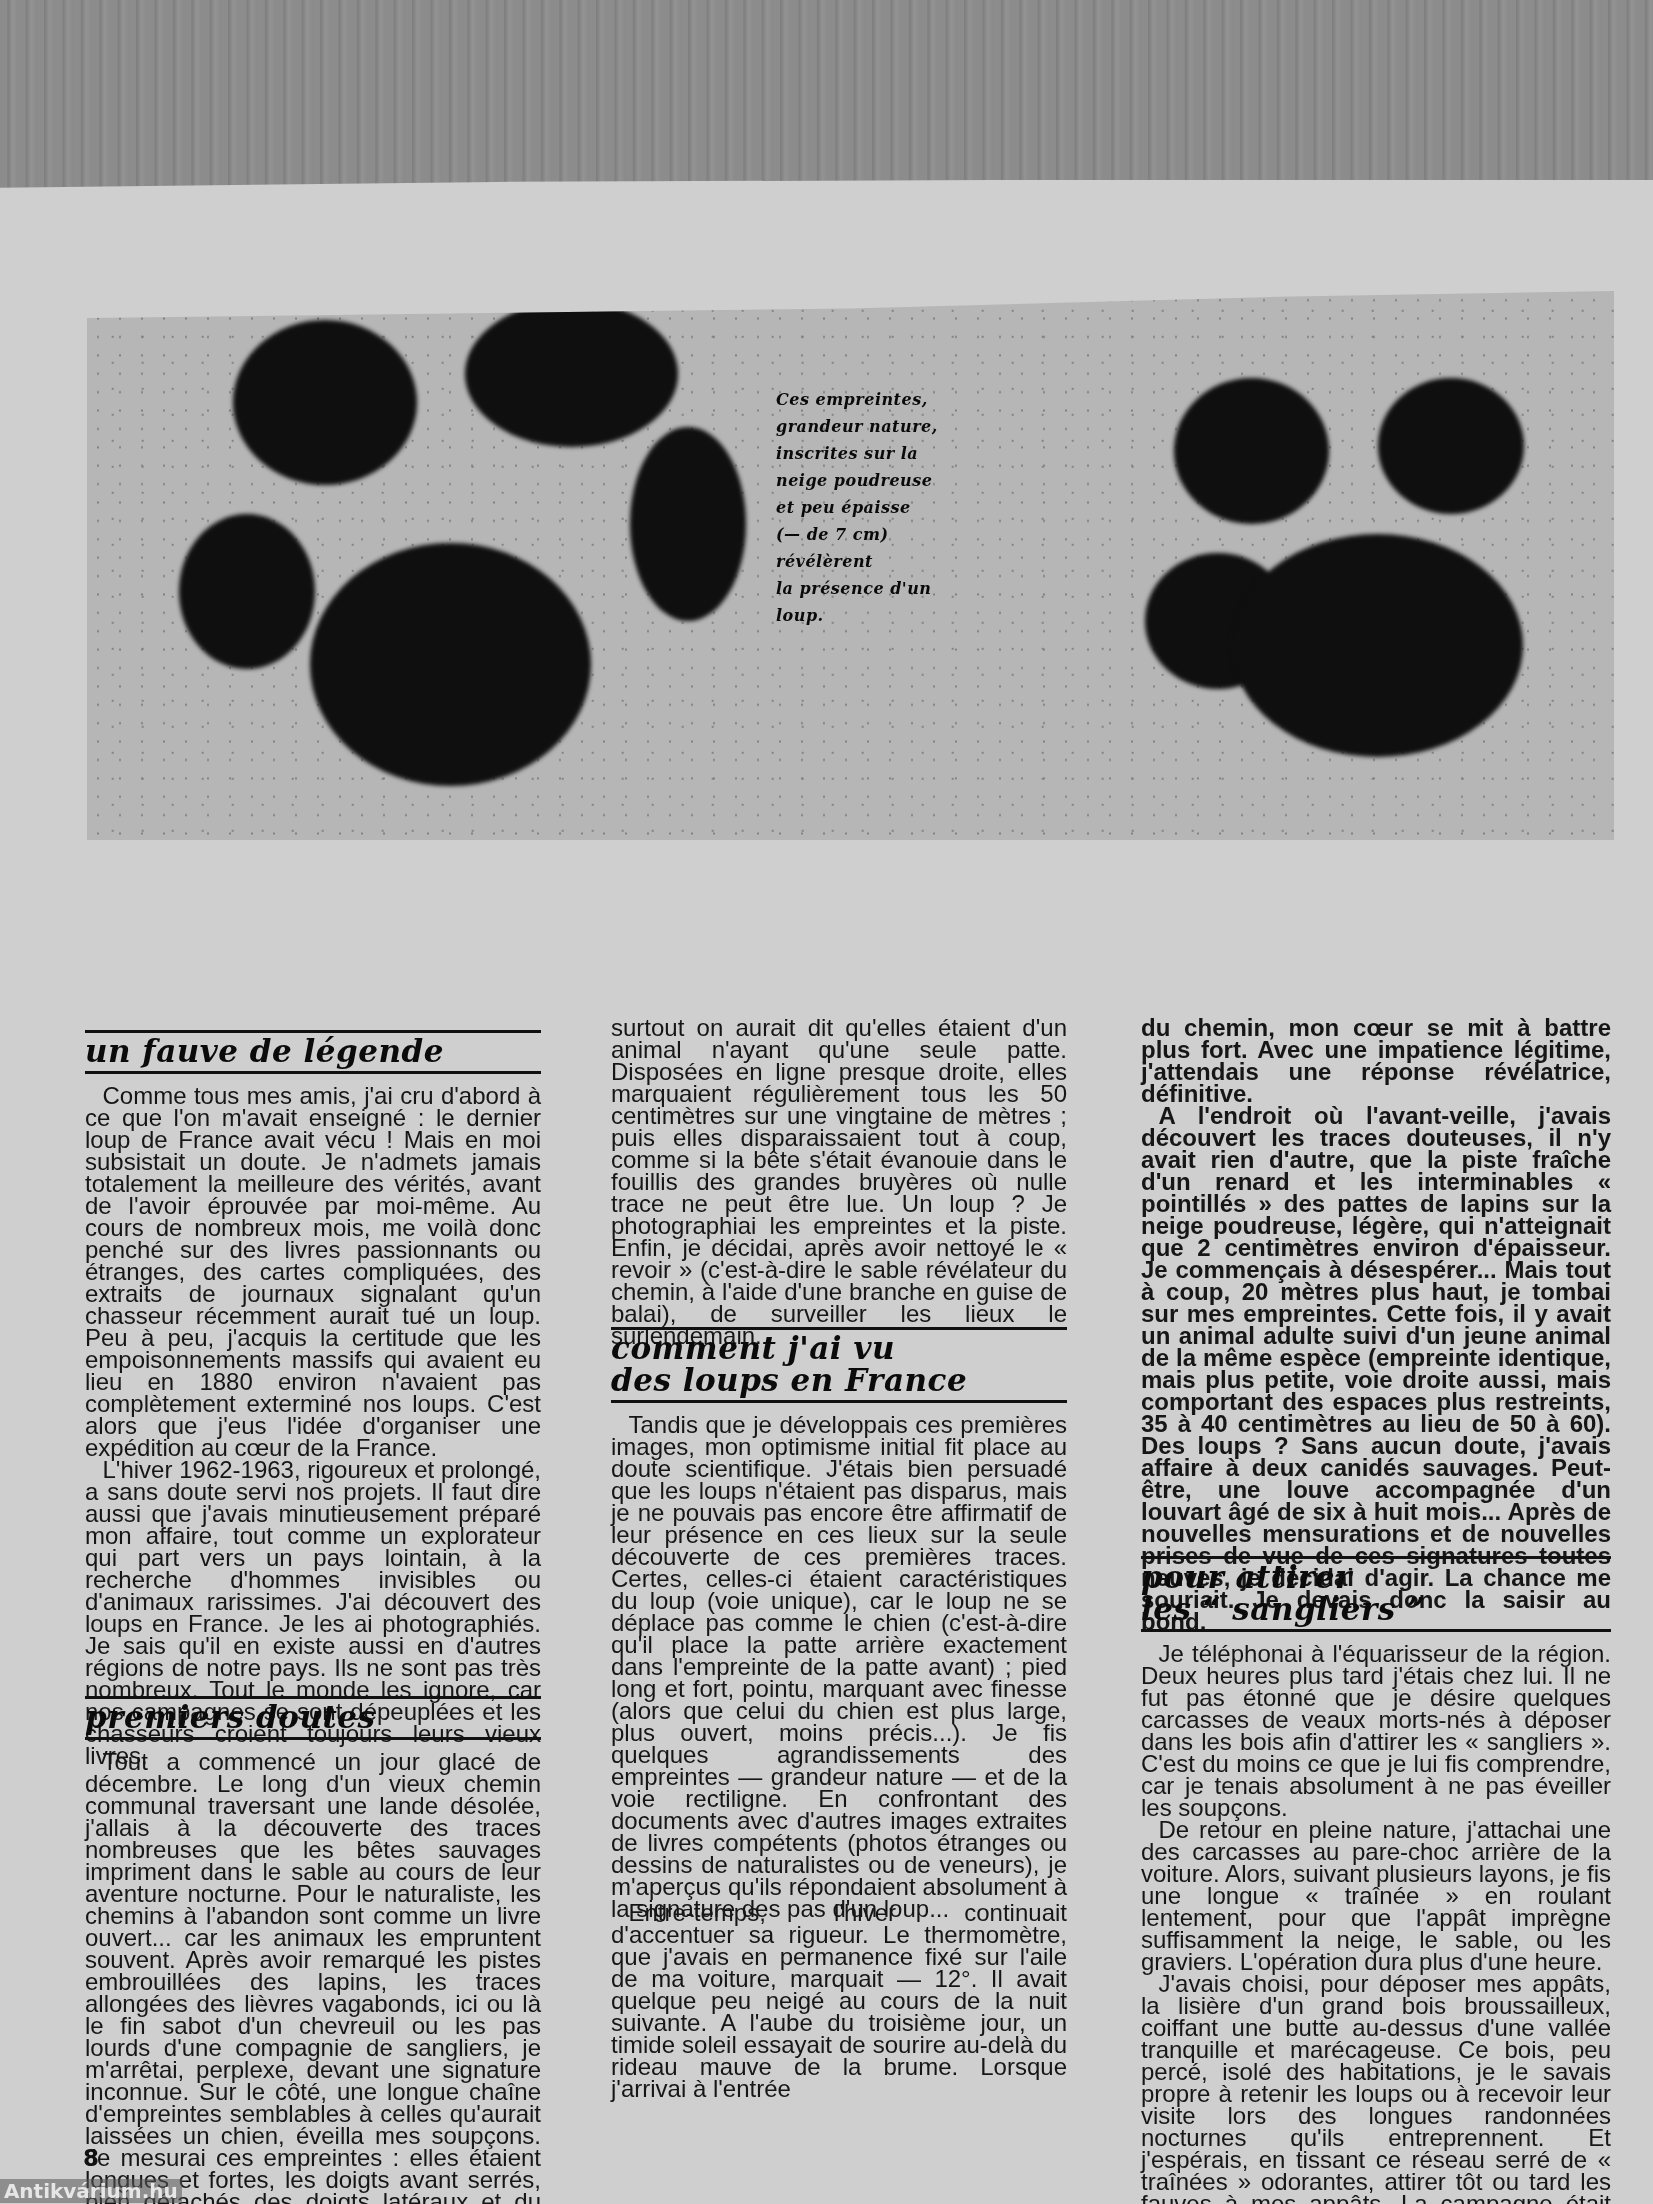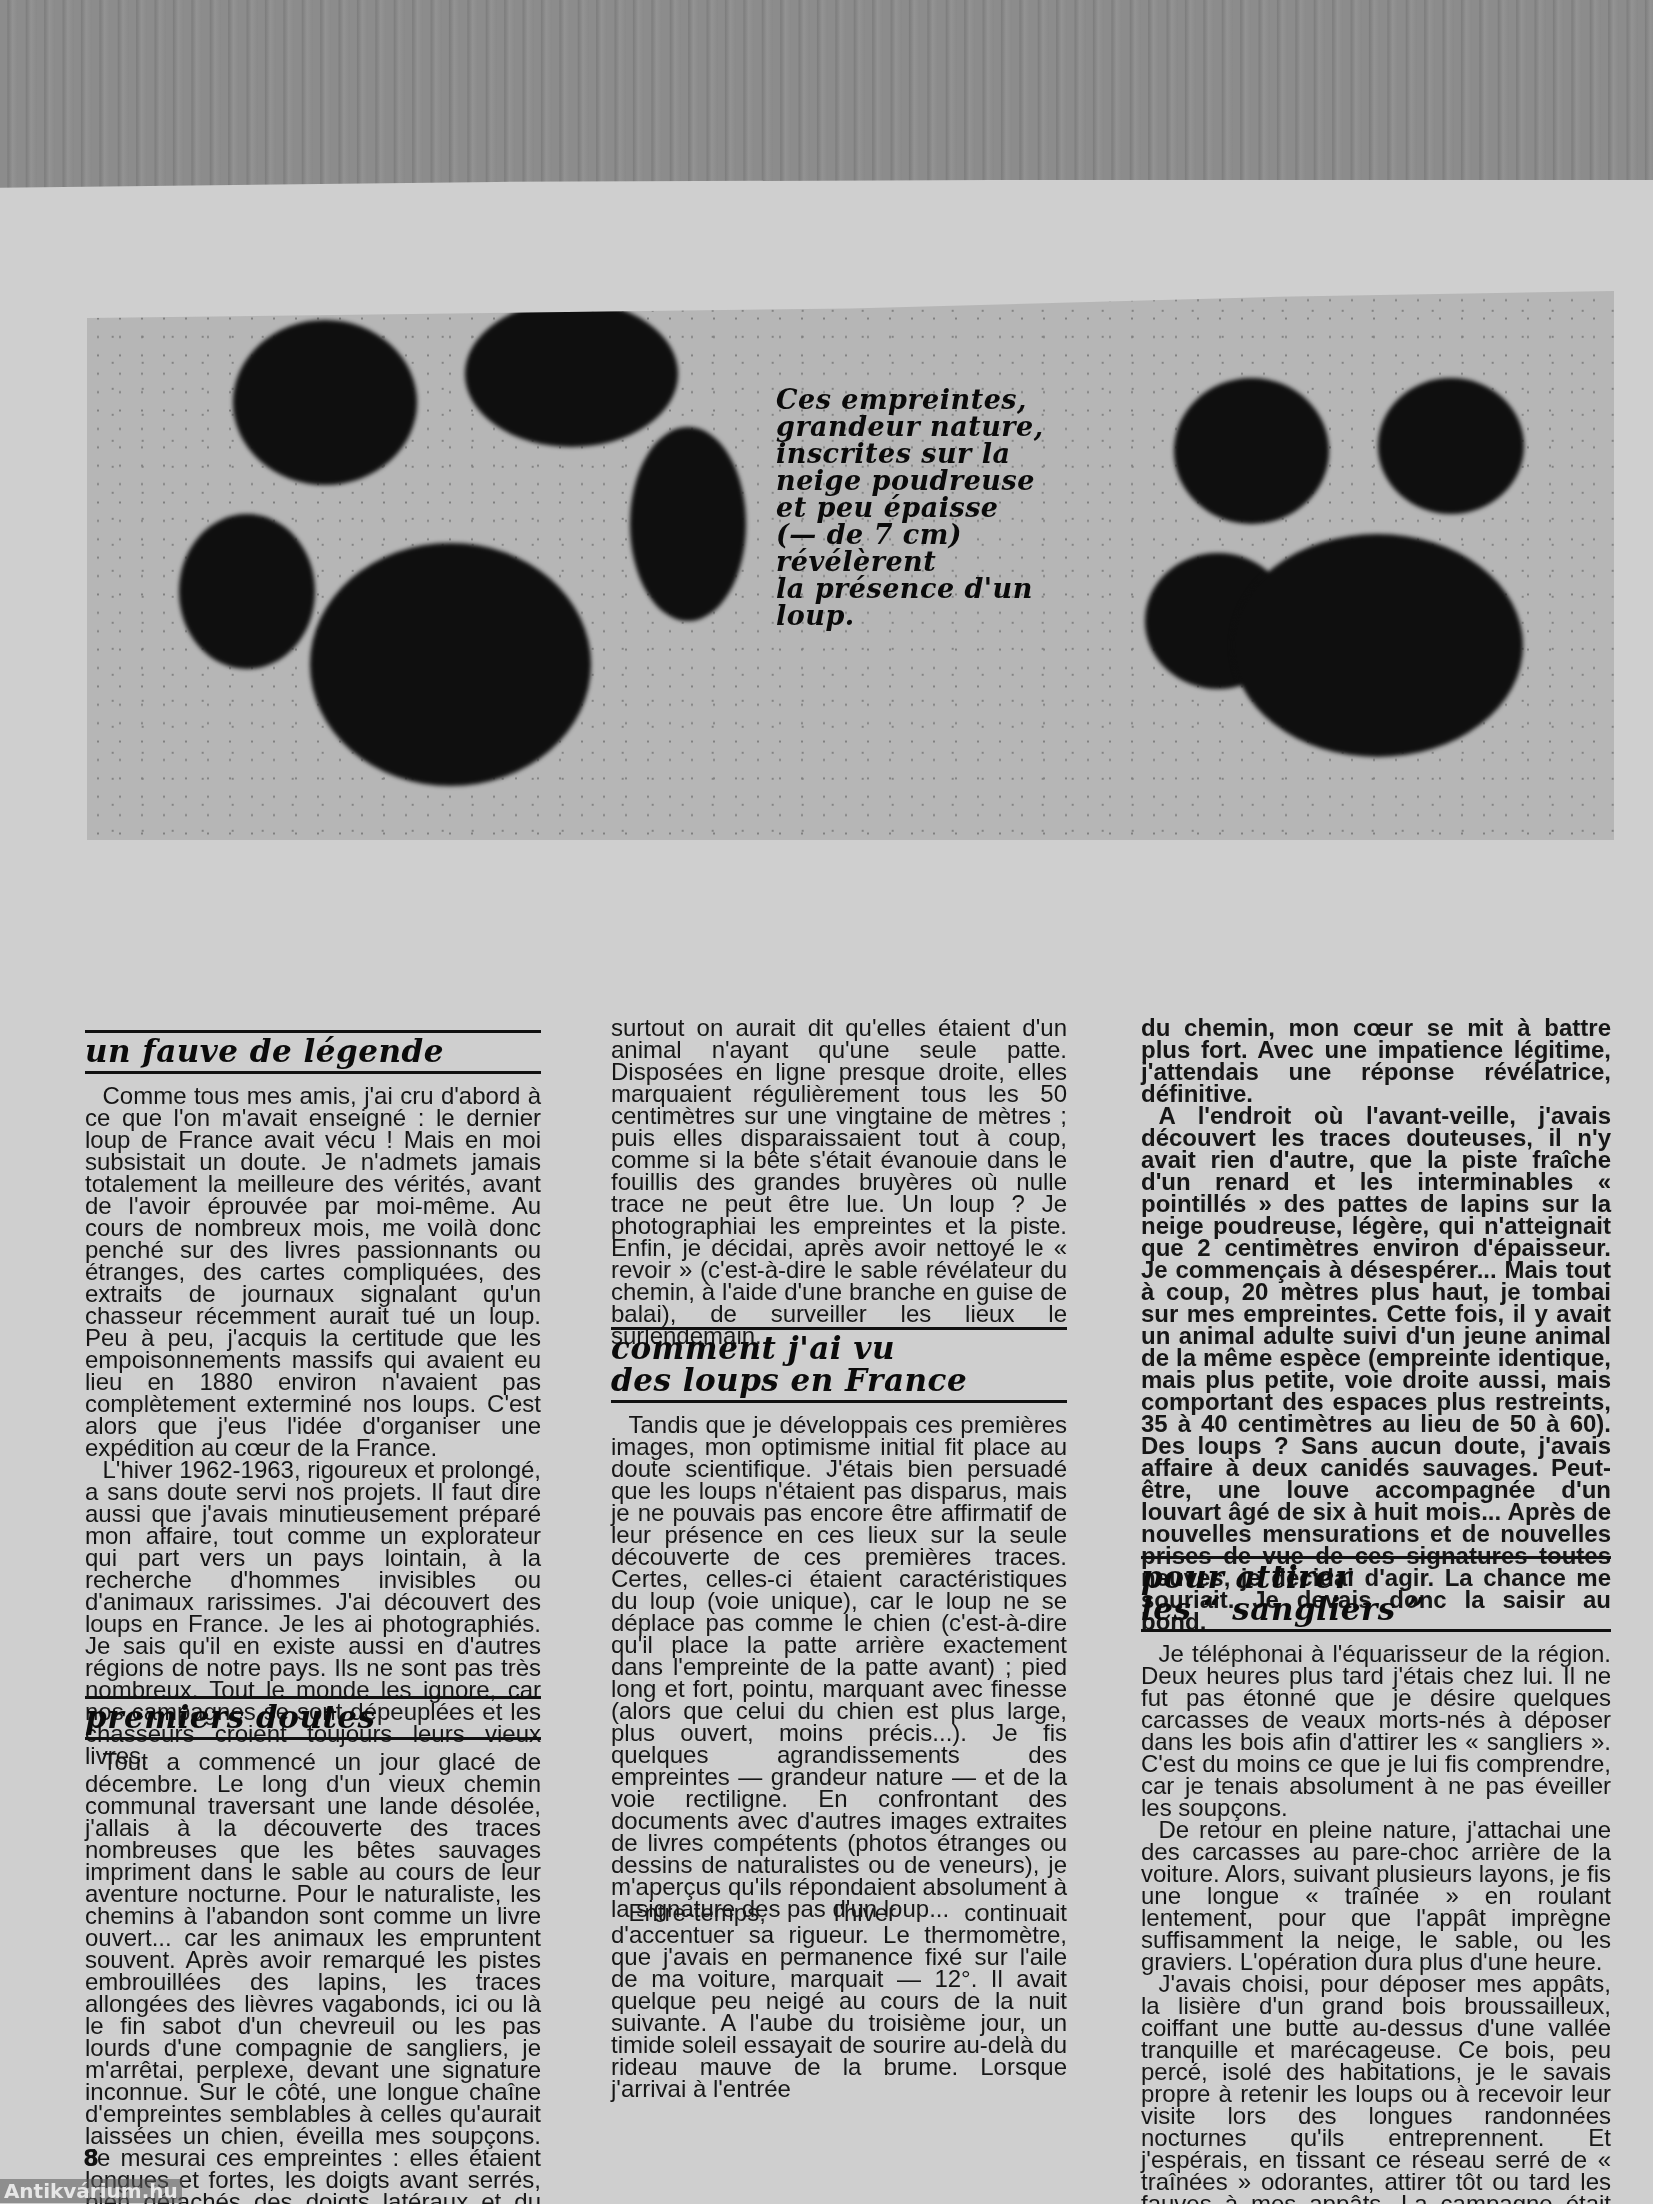--- a/index.html
+++ b/index.html
@@ -28,21 +28,21 @@
   .speck {
     position:absolute; inset:0;
     background-image: radial-gradient(#1a1a1a 1px, transparent 1.5px), radial-gradient(#2a2a2a 1px, transparent 1.6px);
     background-size: 22px 18.4px, 30px 26px;
     background-position: 0 0, 10.7px 6.8px;
     opacity:0.35;
   }
   .caption {
     position:absolute; left:776px; top:386px; width:340px;
     font-family:"DejaVu Serif", serif; font-weight:bold; font-style:italic;
-    font-size:27px; line-height:27px; color:#0a0a0a; letter-spacing:0.5px;
+    font-size:16px; line-height:27px; color:#0a0a0a; letter-spacing:0.5px;
     white-space:pre-line;
   }
   .col { position:absolute; width:456px; }
   .col1 { left:85px;margin-top:11px; }
   .col2 { left:611px; }
   .col3 { left:1141px; width:470px; }
   .head {
     border-top:3.9px solid #111; border-bottom:3.9px solid #111;
     padding:1.9px 0 3.9px 0; margin-bottom:11.6px;
     font-family:"DejaVu Serif", serif; font-weight:bold; font-style:italic;

